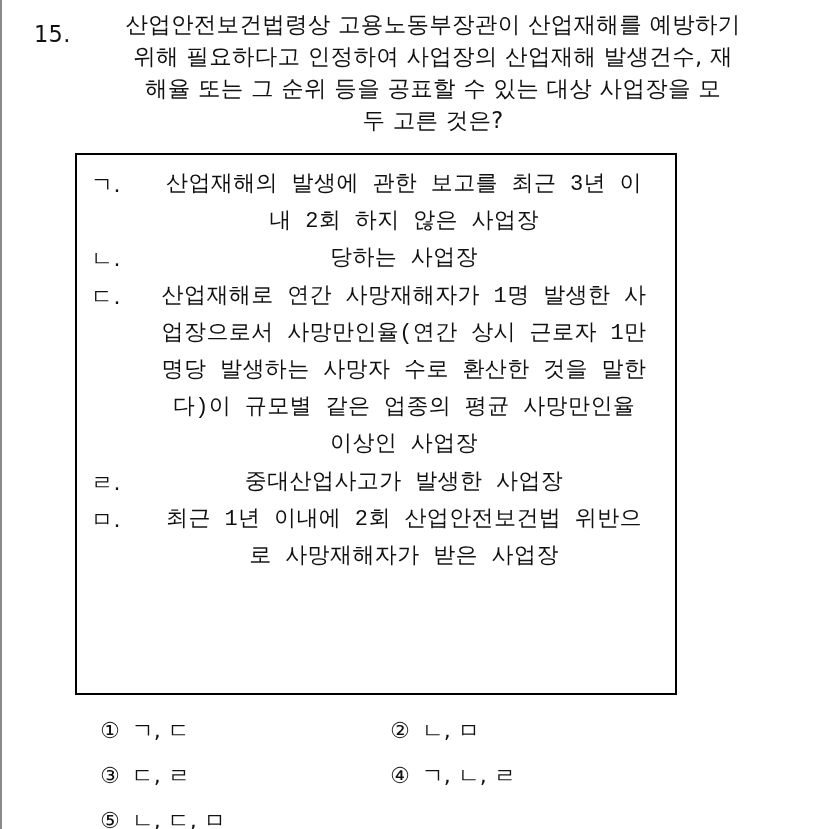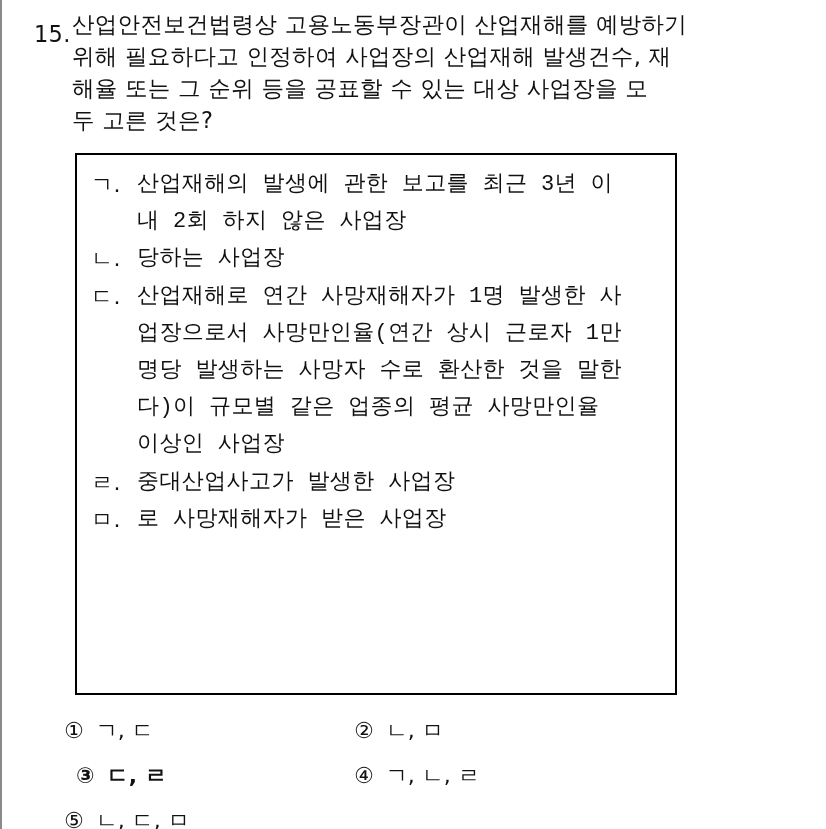--- a/index.html
+++ b/index.html
@@ -4,31 +4,31 @@
   <style>
     html, body { margin: 0; padding: 0; background: #ffffff; }
     body {
       width: 826px; height: 829px; position: relative; overflow: hidden;
       font-family: "DejaVu Sans", sans-serif; color: #111;
     }
     .left-rule { position: absolute; left: 0; top: 0; width: 2px; height: 829px; background: #8a8a8a; }
     .question { position: absolute; left: 34px; top: 8px; width: 760px; font-size: 22.5px; line-height: 32px; letter-spacing: 0.3px; }
     .question .num { position: absolute; left: 0; top: 0; margin-top: 10px; }
     .question .stem { margin-left: 38px; display: block; }
-    .qline { display: block; white-space: nowrap; }
+    .qline { display: block; white-space: nowrap; text-align: center; }
     .box {
       position: absolute; left: 75px; top: 153px; width: 598px; height: 538px;
       border: 2px solid #000; box-sizing: content-box;
     }
     .items { position: absolute; left: 14px; top: 11px; width: 580px; font-size: 22px; line-height: 37.2px; letter-spacing: 0.4px; }
     .item { position: relative; }
     .item .marker { position: absolute; left: 0; top: 0; width: 40px; }
     .item .lines { margin-left: 46px; display: block; font-family: Liberation Mono, monospace; }
     .choices { position: absolute; left: 64px; top: 708px; font-size: 22px; line-height: 45px; }
-    .choice { position: absolute; white-space: nowrap; }
+    .choice { position: absolute; white-space: nowrap; margin-left: 36px; }
     .choice .circ { display: inline-block; margin-right: 12px; }
   </style>
 </head>
 <body>
 
 <div class="left-rule"></div>
 
 <div class="question">
   <span class="num">15.</span>
   <span class="stem">
@@ -66,34 +66,35 @@
     </div>
     <div class="item">
       <span class="marker">ㄹ.</span>
       <span class="lines">
         <span class="qline">중대산업사고가 발생한 사업장</span>
       </span>
     </div>
     <div class="item">
       <span class="marker">ㅁ.</span>
       <span class="lines">
+        <span class="qline">최근 1년 이내에 2회 산업안전보건법 위반으</span>
         <span class="qline">로 사망재해자가 받은 사업장</span>
       </span>
     </div>
   </div>
 </div>
 
 <div class="choices">
   <div class="choice" style="left:0; top:0;">
     <span class="circ">①</span><span>ㄱ, ㄷ</span>
   </div>
   <div class="choice" style="left:290px; top:0;">
     <span class="circ">②</span><span>ㄴ, ㅁ</span>
   </div>
-  <div class="choice" style="left:12px; top:45px;font-weight:bold;">
+  <div class="choice" style="left:0; top:45px;">
     <span class="circ">③</span><span>ㄷ, ㄹ</span>
   </div>
   <div class="choice" style="left:290px; top:45px;">
     <span class="circ">④</span><span>ㄱ, ㄴ, ㄹ</span>
   </div>
   <div class="choice" style="left:0; top:90px;">
     <span class="circ">⑤</span><span>ㄴ, ㄷ, ㅁ</span>
   </div>
 </div>
 

